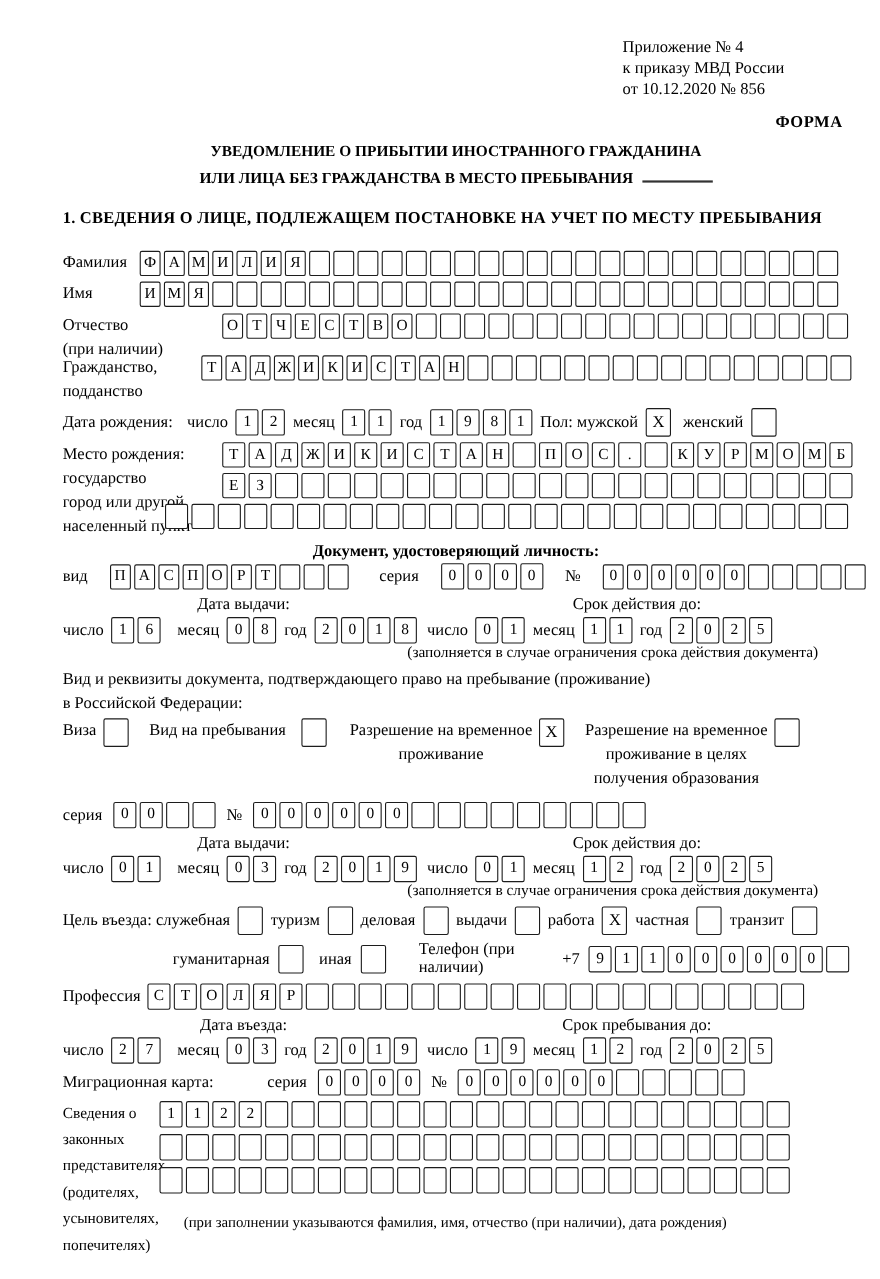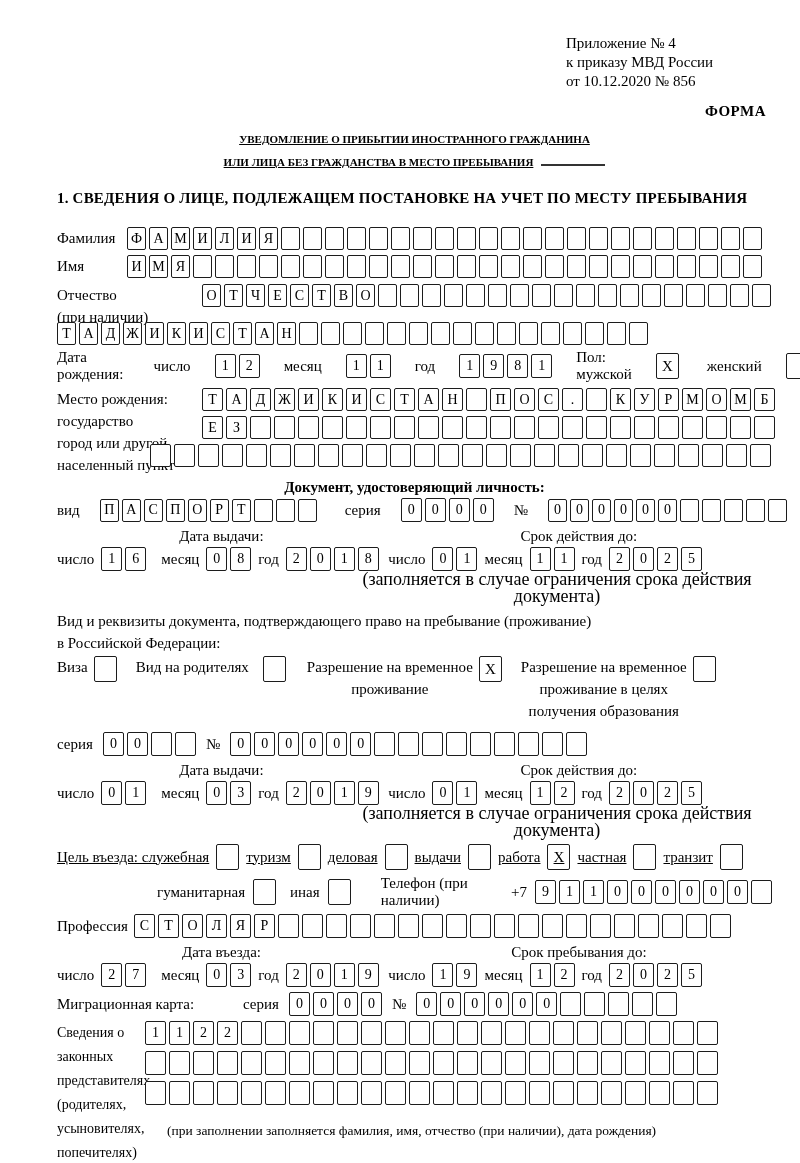--- a/index.html
+++ b/index.html
@@ -11,21 +11,21 @@
     color:#000;
     font-family:"Liberation Serif", serif;
     font-size:15px;
     box-sizing:border-box;
     padding:34px 28px 0 57px;
     overflow:hidden;
   }
   .annex { margin-left:auto; width:206px; line-height:19px; }
   .annex .edit { margin-top:5px; font-size:13.5px; line-height:18px; }
   .forma { text-align:right; font-weight:bold; letter-spacing:.5px; margin:12px 6px 0 0; }
-  .title { text-align:center; font-weight:bold; font-size:11px; line-height:22px; margin-top:8px;text-decoration:underline; }
+  .title { text-align:center; font-weight:bold; font-size:14px; line-height:22px; margin-top:8px; }
   .uline { display:inline-block; width:64px; border-bottom:2px solid #333; height:14px; margin-left:8px; }
   .sect { font-weight:bold; font-size:15px; margin-top:17px; letter-spacing:.2px; }
 
   .frow { display:flex; align-items:flex-start; }
   .lblcol { line-height:22px; flex:none; }
   .lbl { line-height:23px; flex:none; }
 
   .cells { display:flex; column-gap:3px; flex:none; }
   .cell {
     width:19px; height:23px; box-sizing:border-box;
@@ -36,21 +36,21 @@
   .cells.m .cell { width:21px; }
   .cells.l .cell { width:21px; height:24px; }
   .cells.cb .cell { width:23px; height:26px; font-size:15px; }
 
   .stackrows { display:flex; flex-direction:column; row-gap:5px; }
   .dhead { display:flex; margin-top:6px; }
   .dhead .h1 { width:46%; text-align:center; }
   .dhead .h2 { width:54%; text-align:center; }
   .drow { display:flex; align-items:center; margin-top:2px; }
   .dgroup { display:flex; align-items:center; column-gap:7px; }
-  .note { font-size:18px; margin-left:auto; width:430px; text-align:center; line-height:17px; }
+  .note { font-size:14px; margin-left:auto; width:430px; text-align:center; line-height:17px; }
   .optrow { display:flex; align-items:flex-start; column-gap:5px; }
   .opt { display:flex; align-items:flex-start; column-gap:6px; }
   .optlbl { line-height:22px; text-align:center; }
   .smallnote { font-size:13.5px; }
 </style>
 </head>
 <body>
 
 <div class="page">
 
@@ -168,20 +168,24 @@
         <span class="cell"></span>
         <span class="cell"></span>
         <span class="cell"></span>
         <span class="cell"></span>
         <span class="cell"></span>
         <span class="cell"></span>
       </span>
   </div>
 
   <div class="frow" style="margin-top:-6px;">
+    <span class="lblcol" style="width:126px;">
+      <div>Гражданство,</div>
+      <div>подданство</div>
+    </span>
     <span class="cells">
         <span class="cell">Т</span>
         <span class="cell">А</span>
         <span class="cell">Д</span>
         <span class="cell">Ж</span>
         <span class="cell">И</span>
         <span class="cell">К</span>
         <span class="cell">И</span>
         <span class="cell">С</span>
         <span class="cell">Т</span>
@@ -199,21 +203,21 @@
         <span class="cell"></span>
         <span class="cell"></span>
         <span class="cell"></span>
         <span class="cell"></span>
         <span class="cell"></span>
         <span class="cell"></span>
         <span class="cell"></span>
       </span>
   </div>
 
-  <div class="frow" style="margin-top:4px; align-items:center; column-gap:24px;">
+  <div class="frow" style="margin-top:4px; align-items:center; column-gap:7px;">
     <span>Дата рождения:</span>
     <span style="margin-left:6px;">число</span>
     <span class="cells l">
         <span class="cell">1</span>
         <span class="cell">2</span>
       </span>
     <span>месяц</span>
     <span class="cells l">
         <span class="cell">1</span>
         <span class="cell">1</span>
@@ -417,21 +421,21 @@
   </div>
 
   <div class="optrow" style="margin-top:2px;">
     <span class="opt">
       <span class="optlbl">Виза</span>
       <span class="cells cb">
           <span class="cell"></span>
         </span>
     </span>
     <span class="opt" style="margin-left:14px;">
-      <span class="optlbl">Вид на родителях</span>
+      <span class="optlbl">Вид на пребывания</span>
       <span class="cells cb" style="margin-left:8px;">
           <span class="cell"></span>
         </span>
     </span>
     <span class="opt" style="margin-left:16px;">
       <span class="optlbl">
         <div>Разрешение на временное</div>
         <div>проживание</div>
       </span>
       <span class="cells cb">
@@ -517,21 +521,21 @@
       <span class="cells l">
           <span class="cell">2</span>
           <span class="cell">0</span>
           <span class="cell">2</span>
           <span class="cell">5</span>
         </span>
     </span>
   </div>
   <div class="note">(заполняется в случае ограничения срока действия документа)</div>
 
-  <div class="frow" style="margin-top:5px; align-items:center; column-gap:7px;text-decoration:underline;">
+  <div class="frow" style="margin-top:5px; align-items:center; column-gap:7px;">
     <span>Цель въезда: служебная</span>
     <span class="cells cb">
         <span class="cell"></span>
       </span>
     <span>туризм</span>
     <span class="cells cb">
         <span class="cell"></span>
       </span>
     <span>деловая</span>
     <span class="cells cb">
@@ -762,17 +766,17 @@
           <span class="cell"></span>
           <span class="cell"></span>
           <span class="cell"></span>
           <span class="cell"></span>
           <span class="cell"></span>
           <span class="cell"></span>
           <span class="cell"></span>
           <span class="cell"></span>
           <span class="cell"></span>
         </span>
-      <span class="smallnote" style="margin-top:12px; margin-left:22px;">(при заполнении заполняется фамилия, имя, отчество (при наличии), дата рождения)</span>
+      <span class="smallnote" style="margin-top:12px; margin-left:22px;">(при заполнении указываются фамилия, имя, отчество (при наличии), дата рождения)</span>
     </span>
   </div>
 
 </div>
 
 </body></html>

